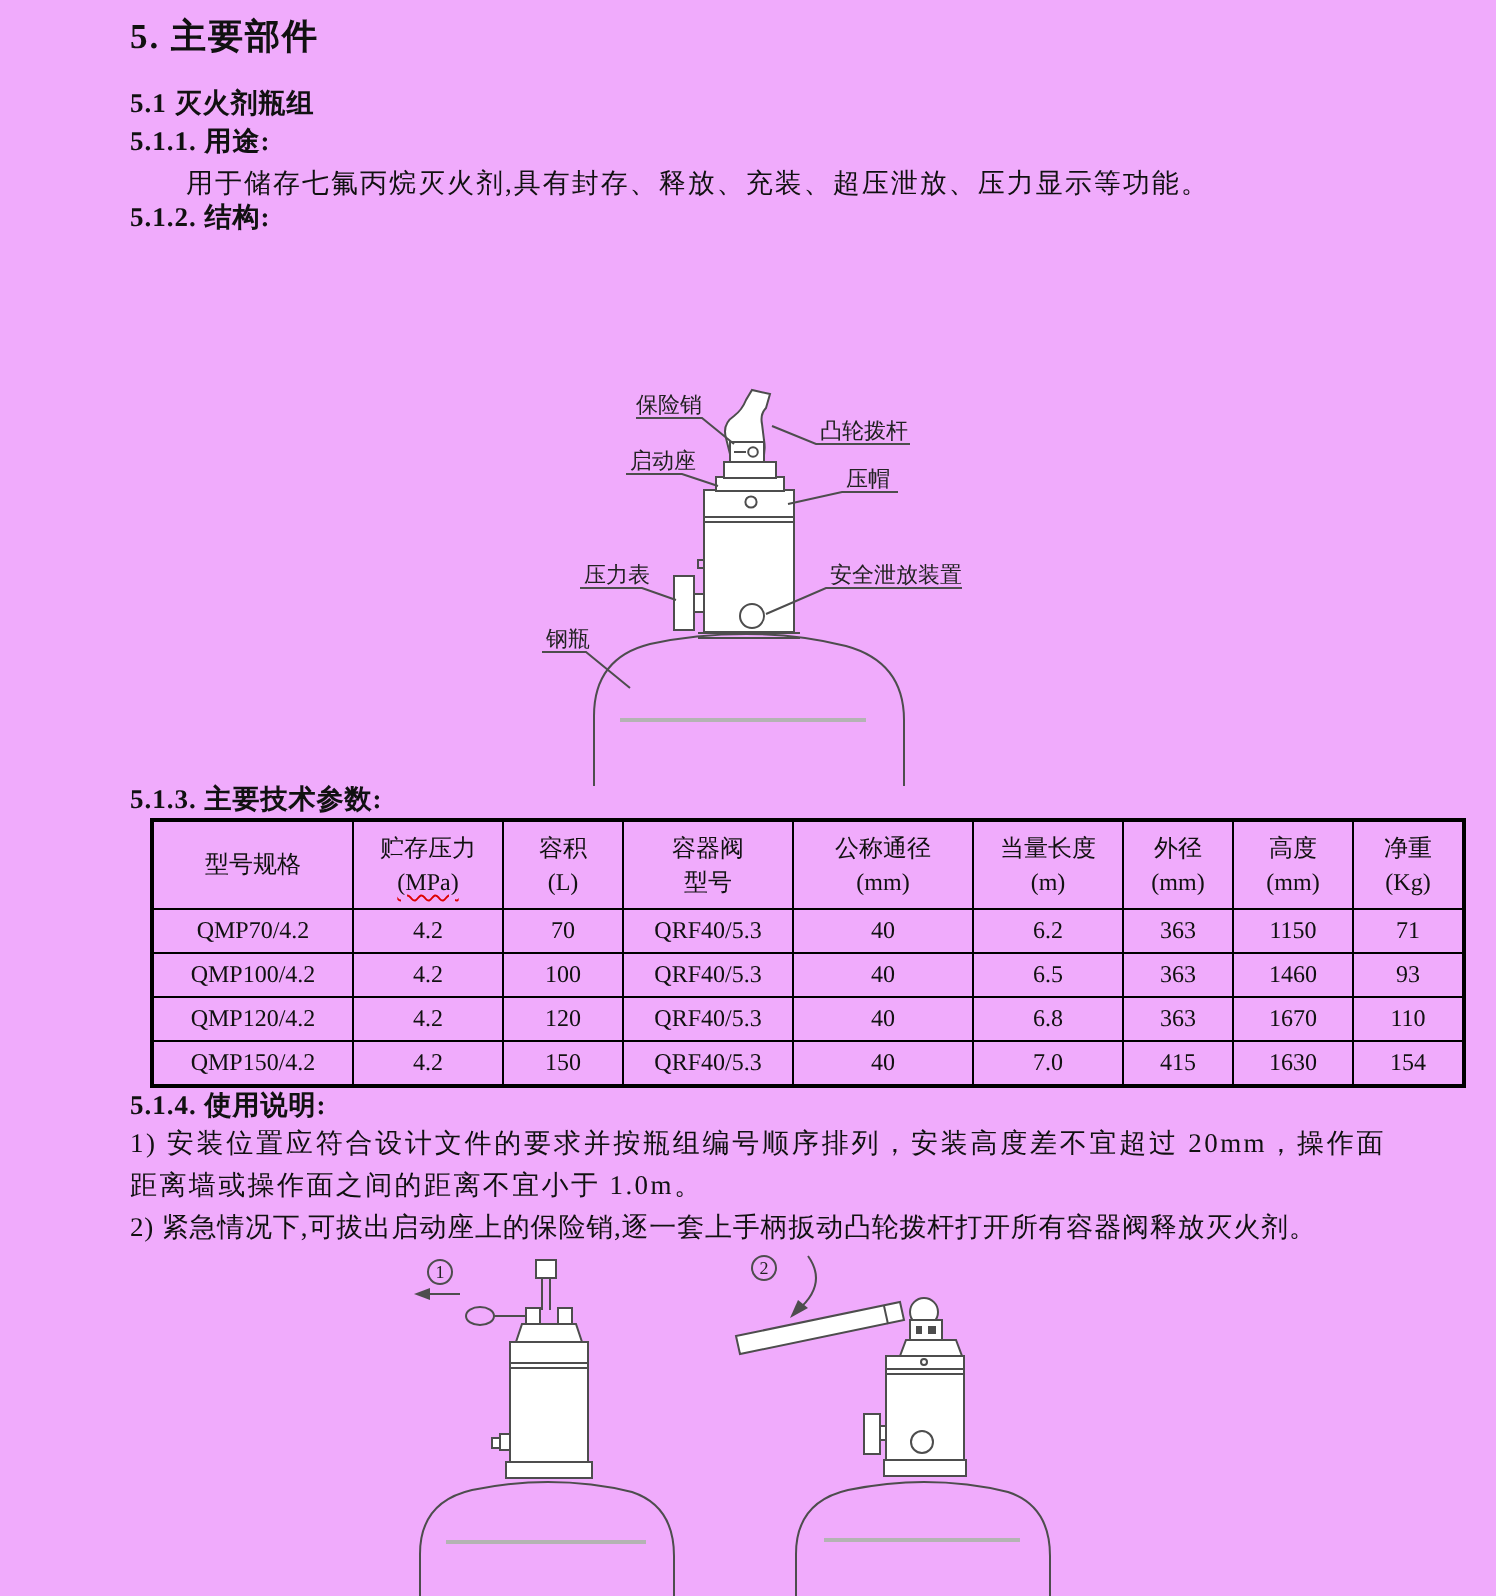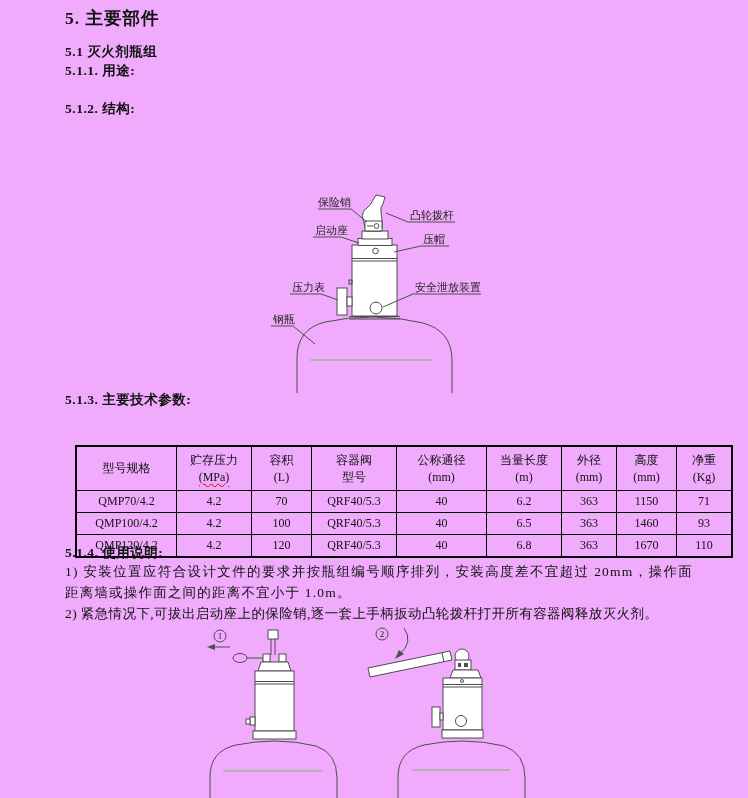--- a/index.html
+++ b/index.html
@@ -16,21 +16,20 @@
   .h2{font-size:13.5px;font-weight:bold;letter-spacing:.5px;}
   .h3{font-size:13.5px;font-weight:bold;letter-spacing:.5px;}
   .para{font-size:13.5px;line-height:21px;letter-spacing:1px;text-align:justify;}
   .indent{text-indent:28px;}
   
   table.specs{
     border-collapse:collapse;
     border:2px solid #000;
     font-size:12px;
     table-layout:fixed;
-    margin-top:36px;
   }
   table.specs th, table.specs td{
     border:1px solid #000;
     text-align:center;
     vertical-align:middle;
     padding:0 2px;
     font-weight:normal;
     white-space:nowrap;
     overflow:hidden;
   }
@@ -57,20 +56,21 @@
 </head>
 <body>
 
 <div class="page">
 
   <div class="abs h1" style="left:65px;top:6px;">5. 主要部件</div>
 
   <div class="abs h2" style="left:65px;top:43px;">5.1 灭火剂瓶组</div>
 
   <div class="abs h3" style="left:65px;top:62px;">5.1.1. 用途:</div>
+  <div class="abs para" style="left:93px;top:81px;width:620px;">用于储存七氟丙烷灭火剂,具有封存、释放、充装、超压泄放、压力显示等功能。</div>
 
   <div class="abs h3" style="left:65px;top:100px;">5.1.2. 结构:</div>
 
   <svg class="abs" style="left:253px;top:188px;" width="250" height="205" viewBox="0 0 250 205">
 
     <path class="dline" d="M 44 205 L 44 170 Q 44 141 72 134 Q 95 129 120 129 Q 146 129 170 135 Q 199 143 199 172 L 199 205"></path>
     <line class="gray" x1="57" y1="172" x2="180" y2="172"></line>
 
     <rect class="dfill" x="99" y="57" width="45" height="71"></rect>
     <line class="dline" x1="96" y1="128.5" x2="147" y2="128.5"></line>
@@ -179,20 +179,31 @@
           <td class="col-0">QMP120/4.2</td>
           <td class="col-1">4.2</td>
           <td class="col-2">120</td>
           <td class="col-3">QRF40/5.3</td>
           <td class="col-4">40</td>
           <td class="col-5">6.8</td>
           <td class="col-6">363</td>
           <td class="col-7">1670</td>
           <td class="col-8">110</td>
         </tr>
+        <tr>
+          <td class="col-0">QMP150/4.2</td>
+          <td class="col-1">4.2</td>
+          <td class="col-2">150</td>
+          <td class="col-3">QRF40/5.3</td>
+          <td class="col-4">40</td>
+          <td class="col-5">7.0</td>
+          <td class="col-6">415</td>
+          <td class="col-7">1630</td>
+          <td class="col-8">154</td>
+        </tr>
       </tbody>
   </table>
 
   <div class="abs h3" style="left:65px;top:544px;">5.1.4. 使用说明:</div>
   <div class="abs para" style="left:65px;top:561px;width:628px;letter-spacing:1.2px;">1) 安装位置应符合设计文件的要求并按瓶组编号顺序排列，安装高度差不宜超过 20mm，操作面距离墙或操作面之间的距离不宜小于 1.0m。</div>
   <div class="abs para" style="left:65px;top:603px;width:648px;letter-spacing:0.4px;">2) 紧急情况下,可拔出启动座上的保险销,逐一套上手柄扳动凸轮拨杆打开所有容器阀释放灭火剂。</div>
 
   <svg class="abs" style="left:175px;top:625px;" width="165" height="173" viewBox="0 0 165 173">
     <circle class="dline" cx="45" cy="11" r="6"></circle>
     <text class="stepnum" x="45" y="14">1</text>

